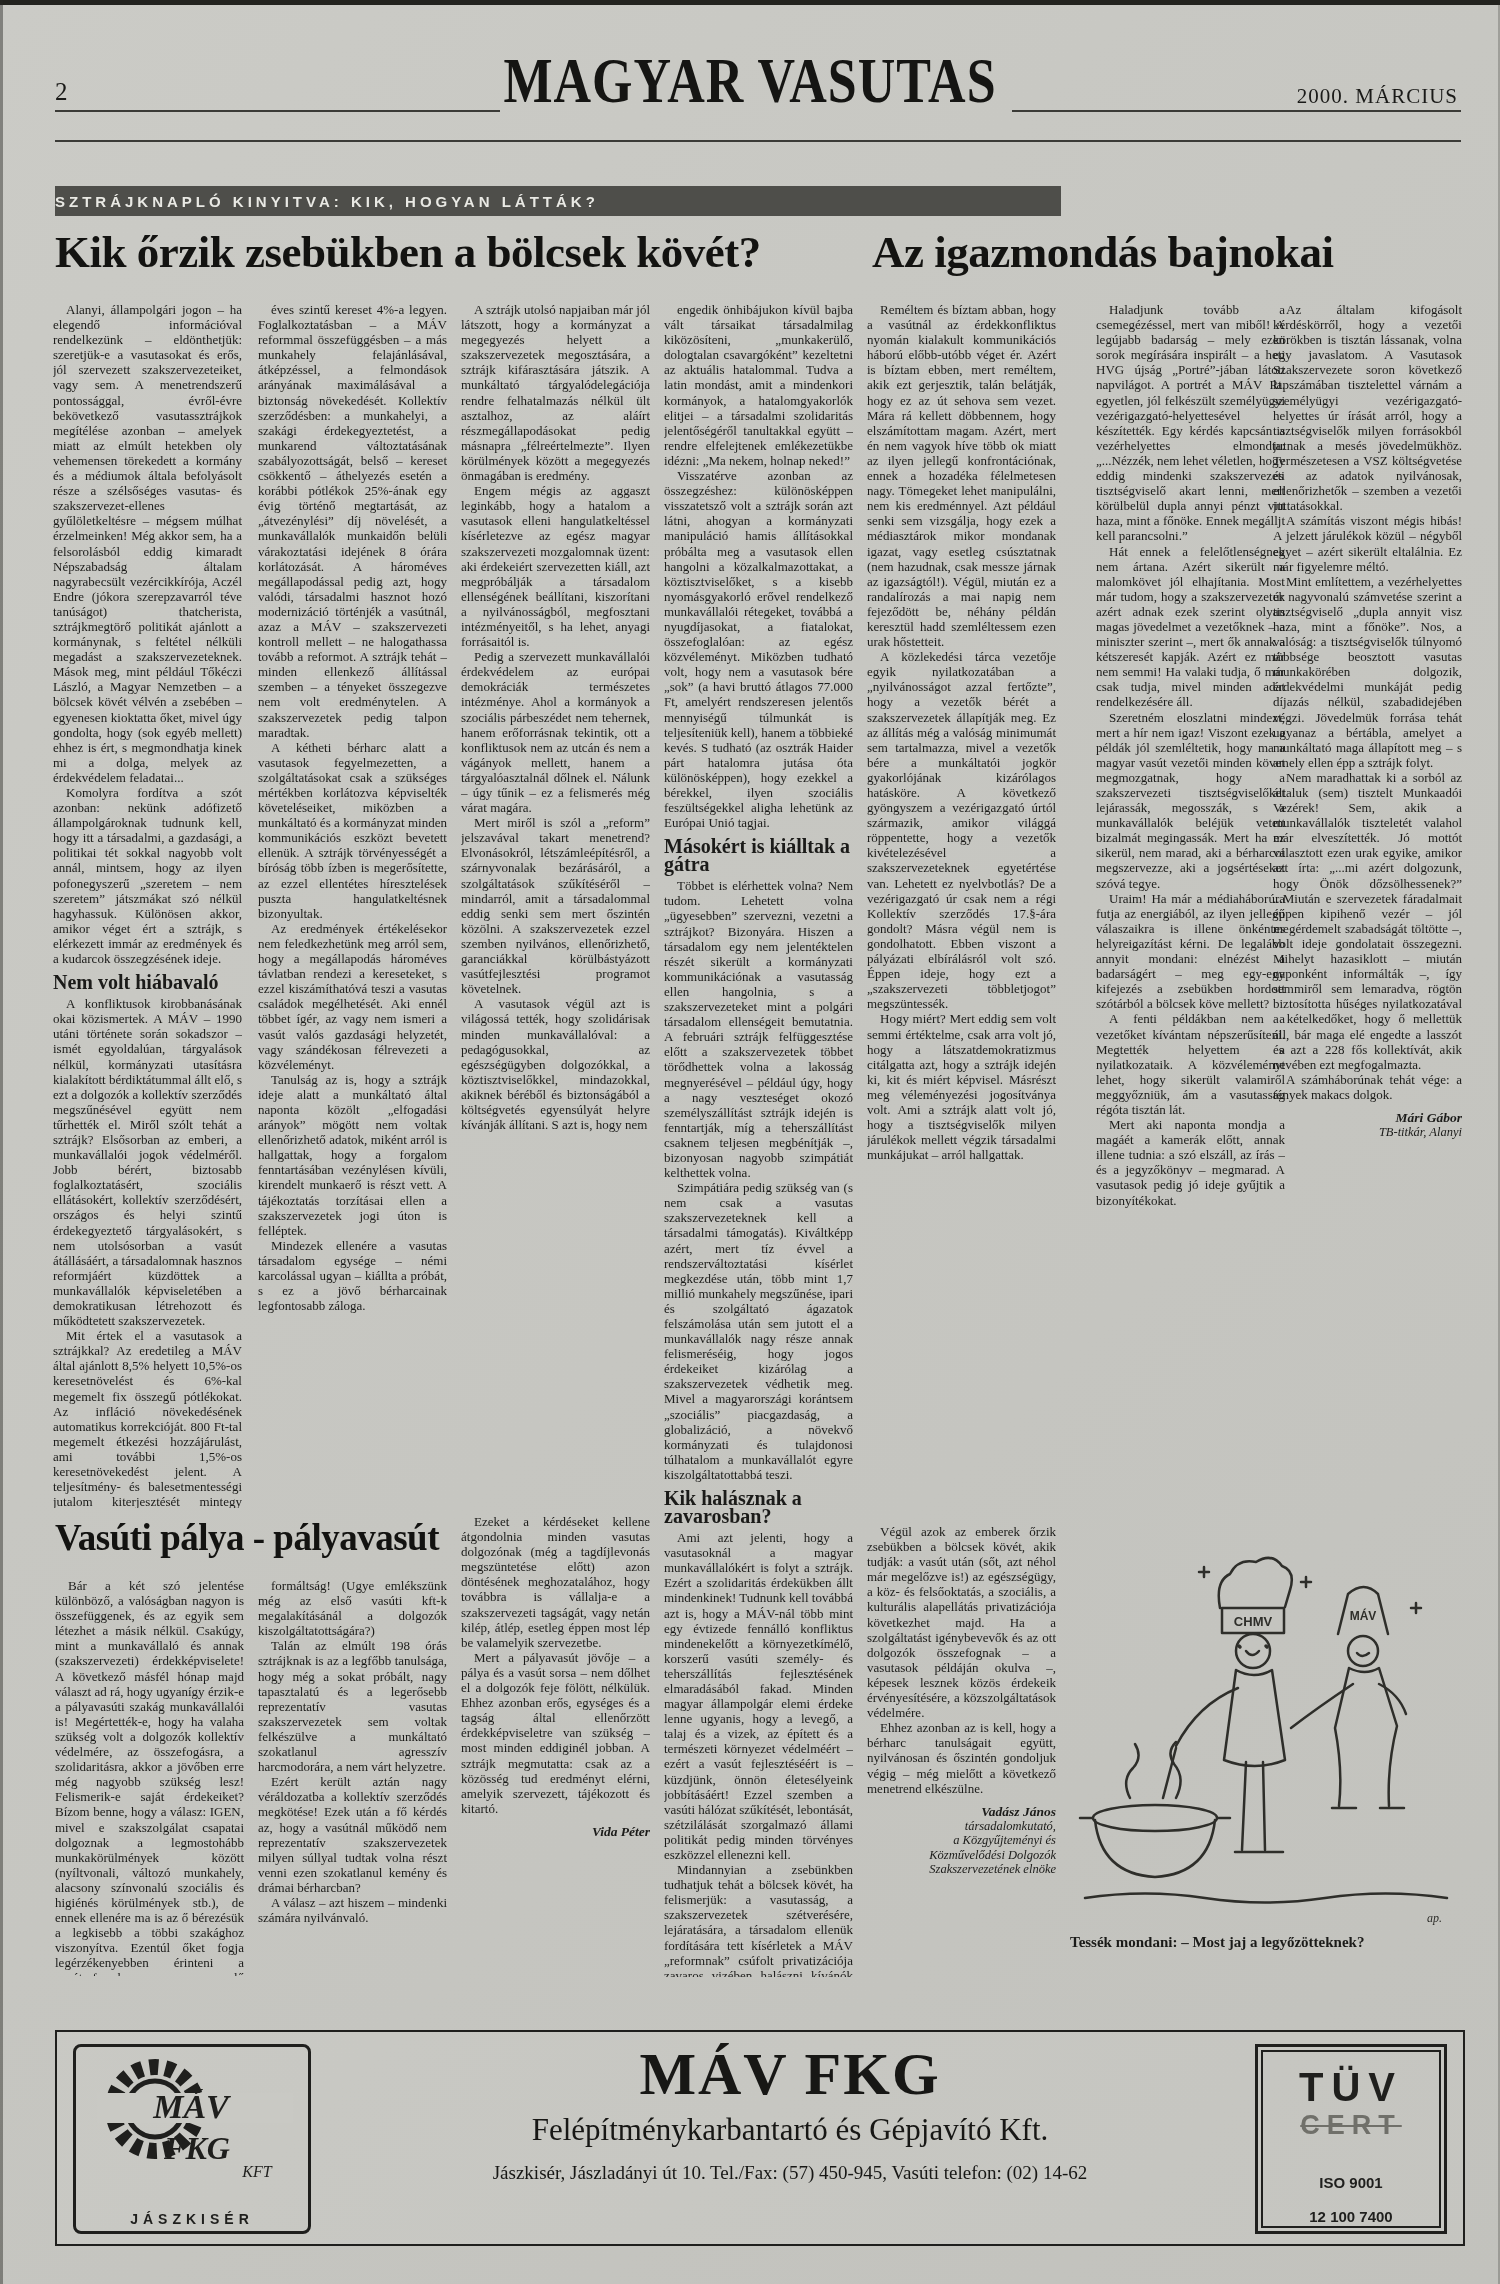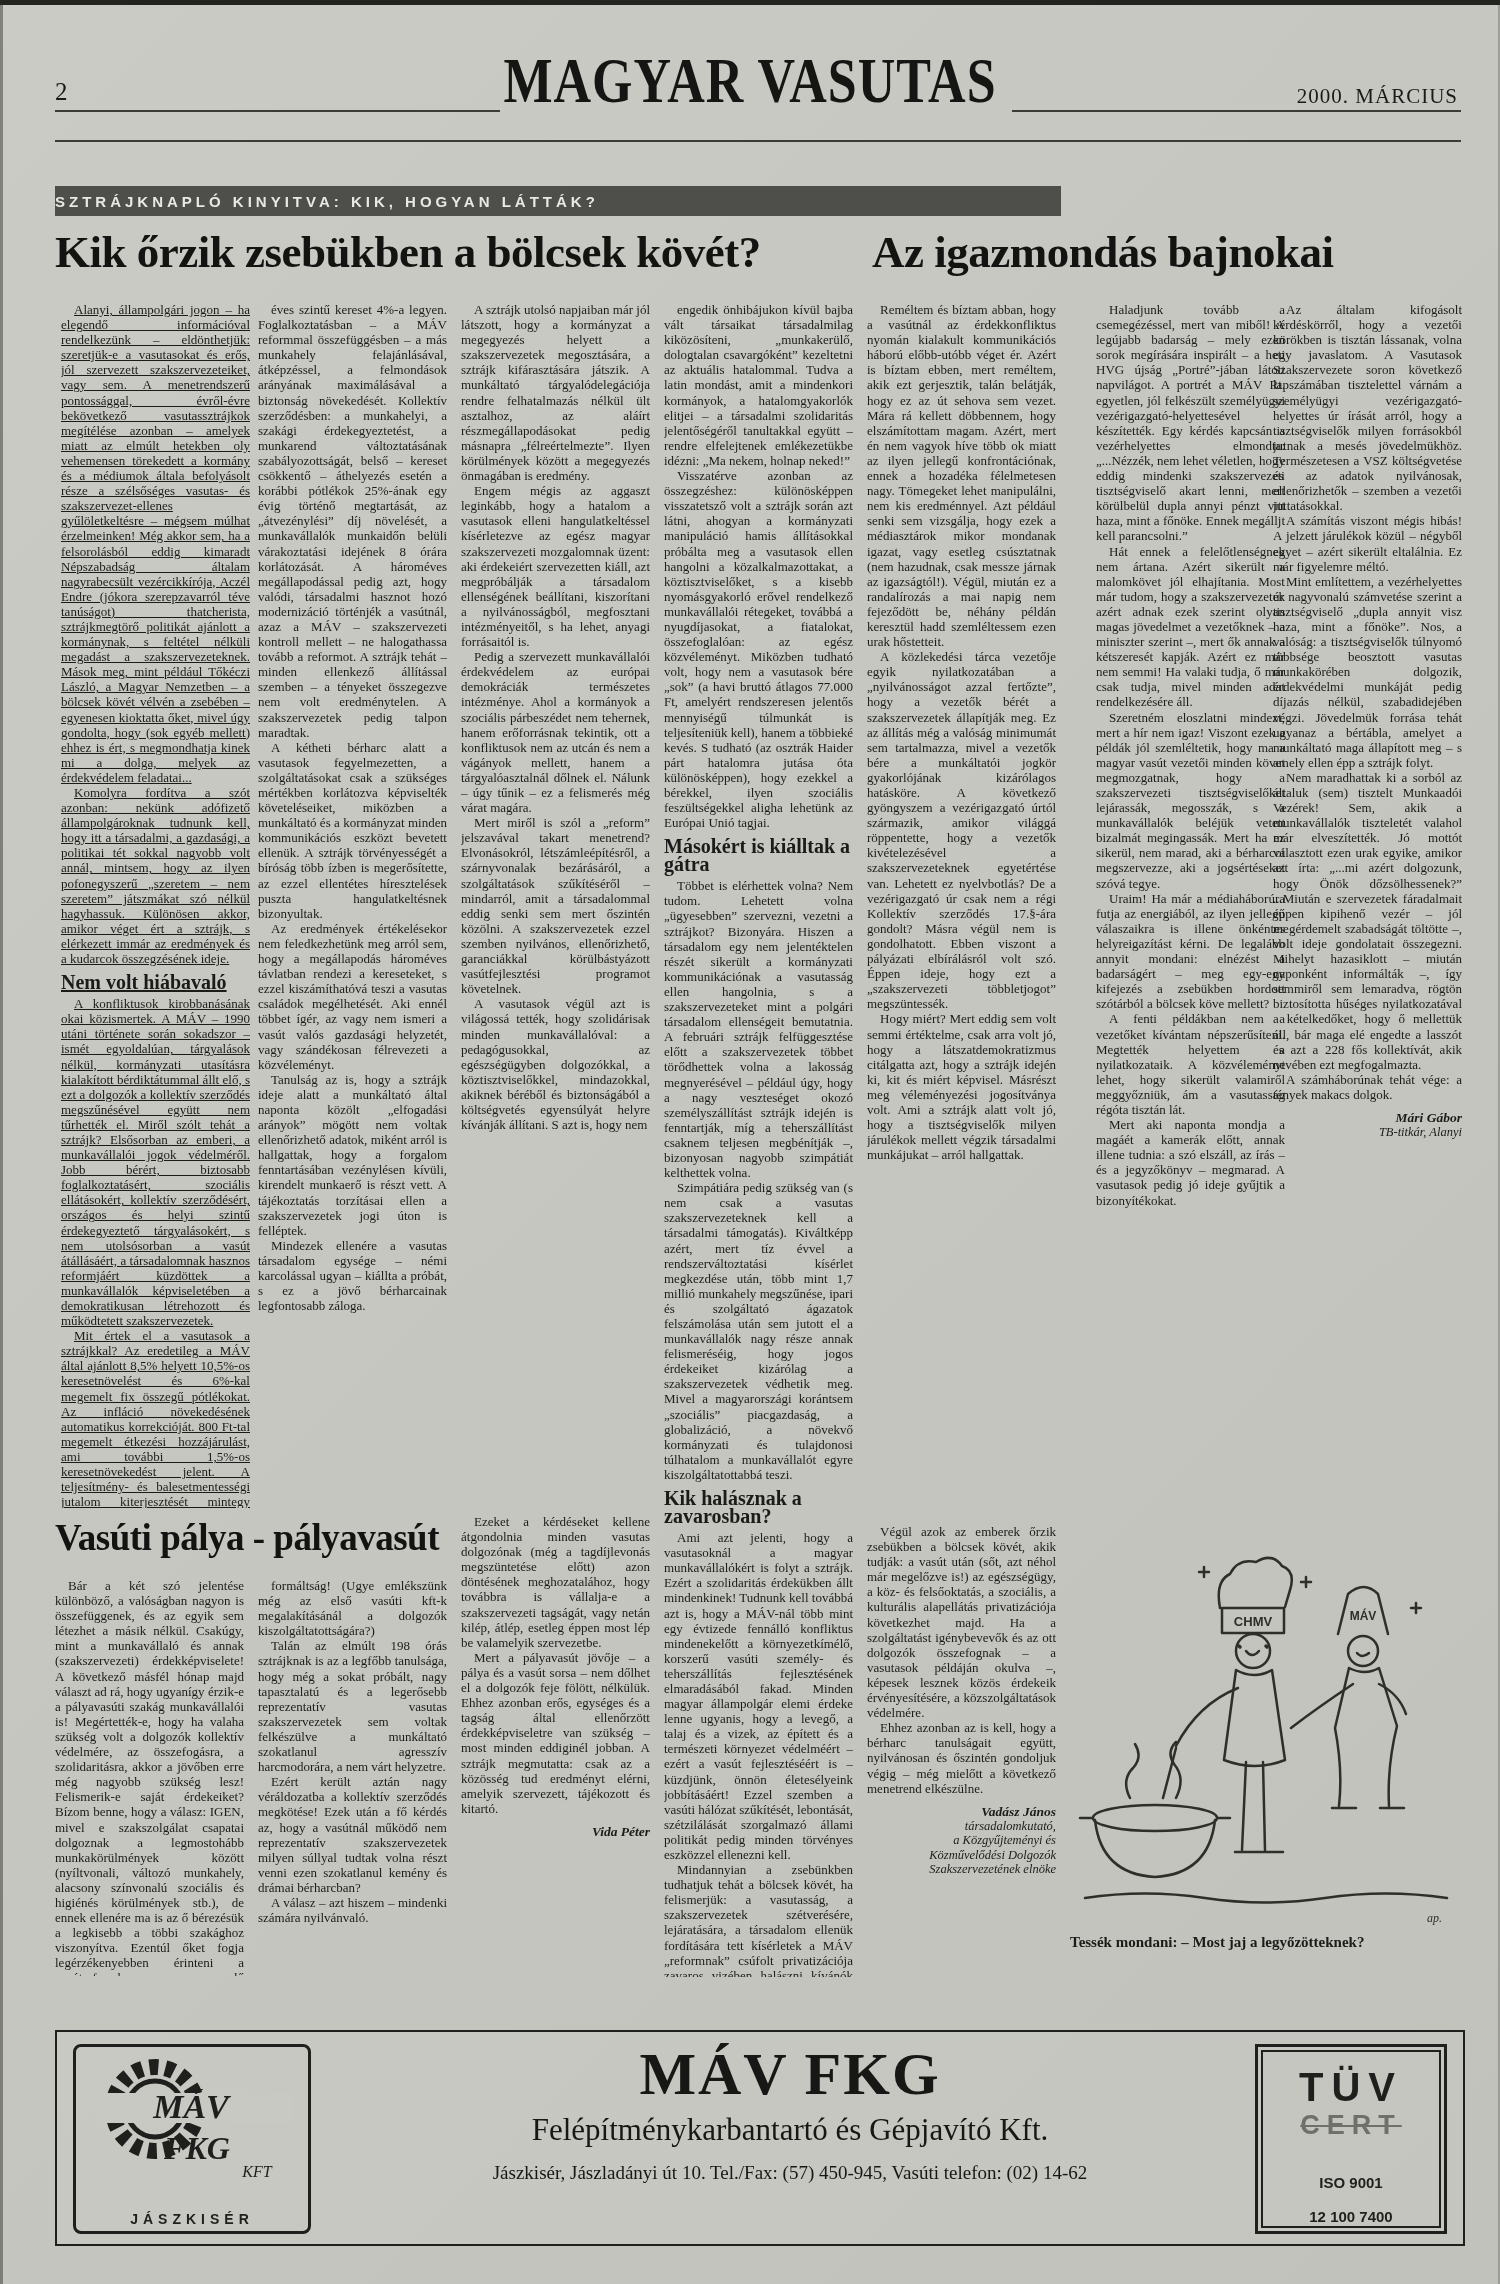--- a/index.html
+++ b/index.html
@@ -27,21 +27,21 @@
 
   
   .hl{position:absolute;font-weight:bold;color:#131311;white-space:nowrap;letter-spacing:-.5px;}
   .hl-left{left:55px;top:226px;font-size:45px;}
   .hl-right{left:872px;top:226px;font-size:45px;}
   .hl-vasuti{left:55px;top:1516px;font-size:37px;}
 
   
   .col{position:absolute;width:189px;font-size:13px;line-height:15.1px;text-align:justify;
     overflow:hidden;color:#1b1b19;}
-  .c1{left:61px;top:302px;height:1206px;text-decoration:underline;}
+  .c1{left:53px;top:302px;height:1206px;}
   .c2{left:258px;top:302px;height:1206px;}
   .c3{left:461px;top:302px;height:1206px;}
   .c4{left:664px;top:302px;height:1675px;}
   .c5{left:867px;top:302px;height:1206px;}
   .c6{left:1096px;top:302px;height:1206px;}
   .c7{left:1273px;top:302px;height:1206px;}
   .c1L{left:55px;top:1578px;height:398px;}
   .c2L{left:258px;top:1578px;height:398px;}
   .c3L{left:461px;top:1514px;height:462px;}
   .c5L{left:867px;top:1524px;height:452px;}

